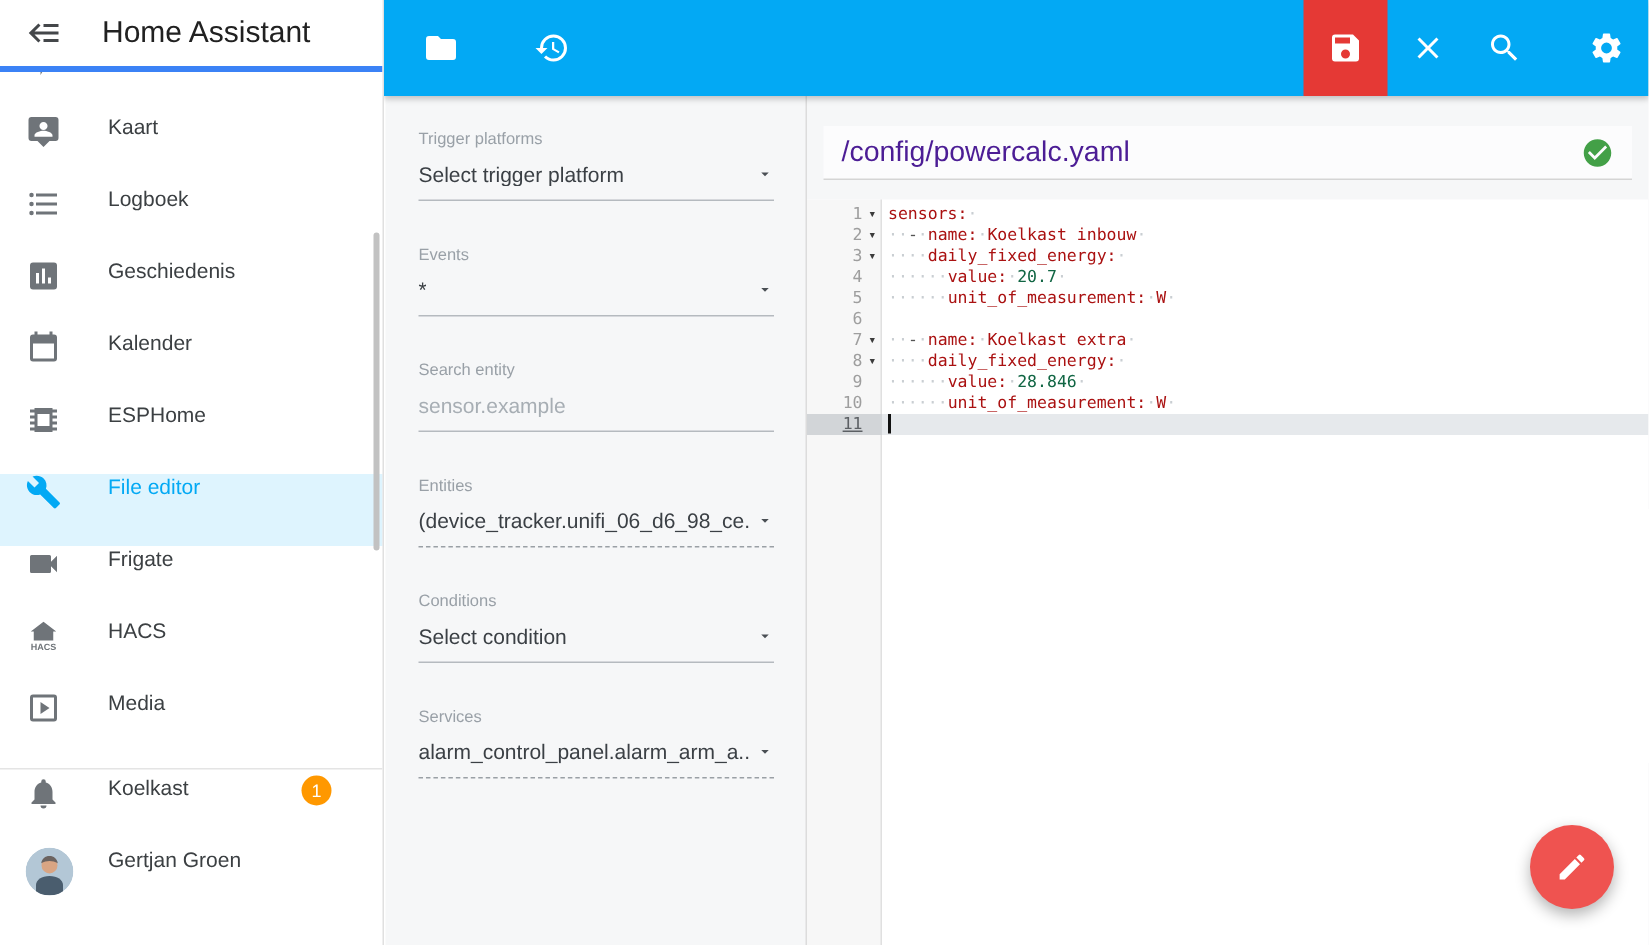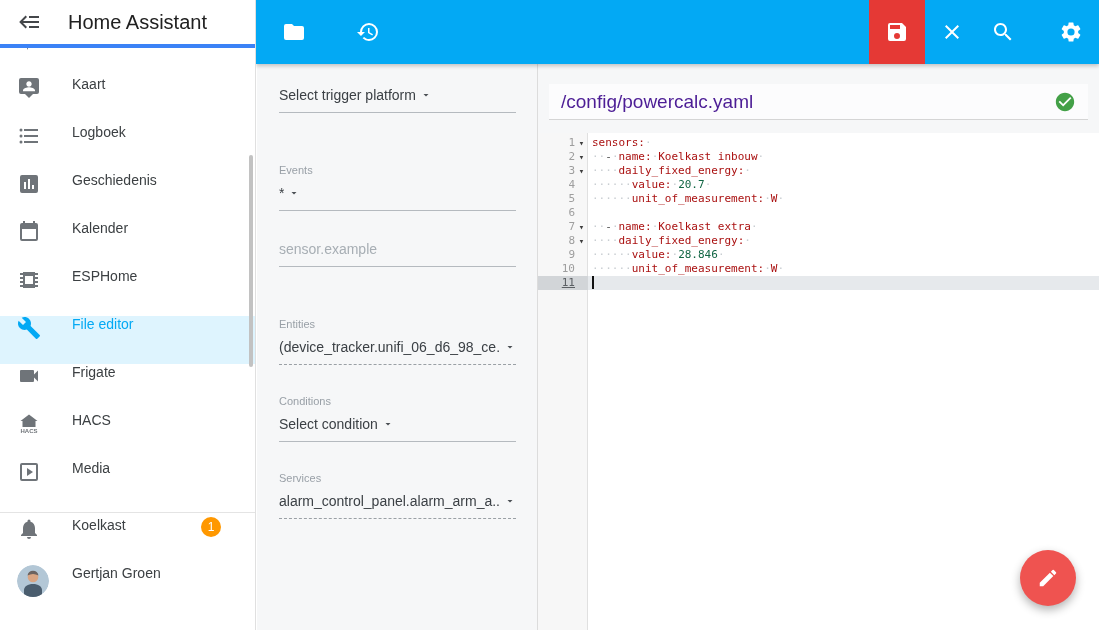--- a/index.html
+++ b/index.html
@@ -41,21 +41,21 @@
   .tb-right .tb-btn { margin-left:3px; }
   .tb-right .tb-btn:last-child { margin-left:20px; margin-right:4px; }
 
   
   .content { position:absolute; left:257px; top:64px; right:0; bottom:0; background:#f6f7f8; }
   .vdiv { position:absolute; left:280px; top:0; bottom:0; width:1px; background:#dcdcdc; }
 
   
   .fgroup { position:absolute; left:22px; width:237px; }
   .fg-label { font-size:11px; color:#99a0a7; margin-bottom:9px; }
-  .fg-value { display:flex; align-items:center; border-bottom:1px solid #b5babf; padding-bottom:9px; cursor:pointer; }
+  .fg-value { display:flex; align-items:center; justify-content:space-between; border-bottom:1px solid #b5babf; padding-bottom:9px; cursor:pointer; }
   .fg-value.dashed { border-bottom-style:dashed; border-bottom-color:#9aa0a5; }
   .fg-text { font-size:14px; color:#3b4045; white-space:nowrap; overflow:hidden; }
   .fg-text.ph { color:#a7aeb4; }
   .caret { width:12px; height:12px; color:#4a4f54; margin-left:4px; }
 
   
   .filebar { position:absolute; left:292px; right:11px; top:20px; height:36px; background:#fcfcfd; border-bottom:1px solid #d5d5d5; display:flex; align-items:center; padding:0 12px; cursor:text; }
   .filename { font-size:19px; color:#4c1d95; }
   .check { margin-left:auto; width:22px; height:22px; color:#43a047; }
   .codearea { position:absolute; left:281px; top:69px; right:0; bottom:0; background:#fff; font-family:"DejaVu Sans Mono","Liberation Mono",monospace; font-size:11px; line-height:14px; cursor:text; }
@@ -251,20 +251,21 @@
             <path d="M19.14 12.94c.04-.31.06-.62.06-.94s-.02-.63-.06-.94l2.03-1.58a.49.49 0 0 0 .12-.61l-1.92-3.32a.488.488 0 0 0-.59-.22l-2.39.96c-.5-.38-1.03-.7-1.62-.94l-.36-2.54a.484.484 0 0 0-.48-.41h-3.84c-.24 0-.43.17-.47.41l-.36 2.54c-.59.24-1.13.57-1.62.94l-2.39-.96c-.22-.08-.47 0-.59.22L2.74 8.87c-.12.21-.08.47.12.61l2.03 1.58c-.04.31-.07.63-.07.94s.02.63.06.94l-2.03 1.58a.49.49 0 0 0-.12.61l1.92 3.32c.12.22.37.29.59.22l2.39-.96c.5.38 1.03.7 1.62.94l.36 2.54c.05.24.24.41.48.41h3.84c.24 0 .44-.17.47-.41l.36-2.54c.59-.24 1.13-.56 1.62-.94l2.39.96c.22.08.47 0 .59-.22l1.92-3.32c.12-.22.07-.47-.12-.61l-2.01-1.58zM12 15.6a3.6 3.6 0 1 1 0-7.2 3.6 3.6 0 0 1 0 7.2z"></path>
           </svg>
         </span>
       </button>
     </div>
 </div>
 
 <div class="content">
   <div>
       <div class="fgroup" style="top: 23px;">
+        <div class="fg-label">Trigger platforms</div>
         <div class="fg-value">
           <span class="fg-text">Select trigger platform</span>
           <span class="icon caret">
             <svg viewBox="0 0 24 24">
               <path d="M7 10l5 5 5-5H7z"></path>
             </svg>
           </span>
         </div>
       </div>
       <div class="fgroup" style="top: 100px;">
@@ -272,20 +273,21 @@
         <div class="fg-value">
           <span class="fg-text">*</span>
           <span class="icon caret">
             <svg viewBox="0 0 24 24">
               <path d="M7 10l5 5 5-5H7z"></path>
             </svg>
           </span>
         </div>
       </div>
       <div class="fgroup" style="top: 177px;">
+        <div class="fg-label">Search entity</div>
         <div class="fg-value">
           <span class="fg-text ph">sensor.example</span>
         </div>
       </div>
       <div class="fgroup" style="top: 254px;">
         <div class="fg-label">Entities</div>
         <div class="fg-value dashed">
           <span class="fg-text">(device_tracker.unifi_06_d6_98_ce...</span>
           <span class="icon caret">
             <svg viewBox="0 0 24 24">

